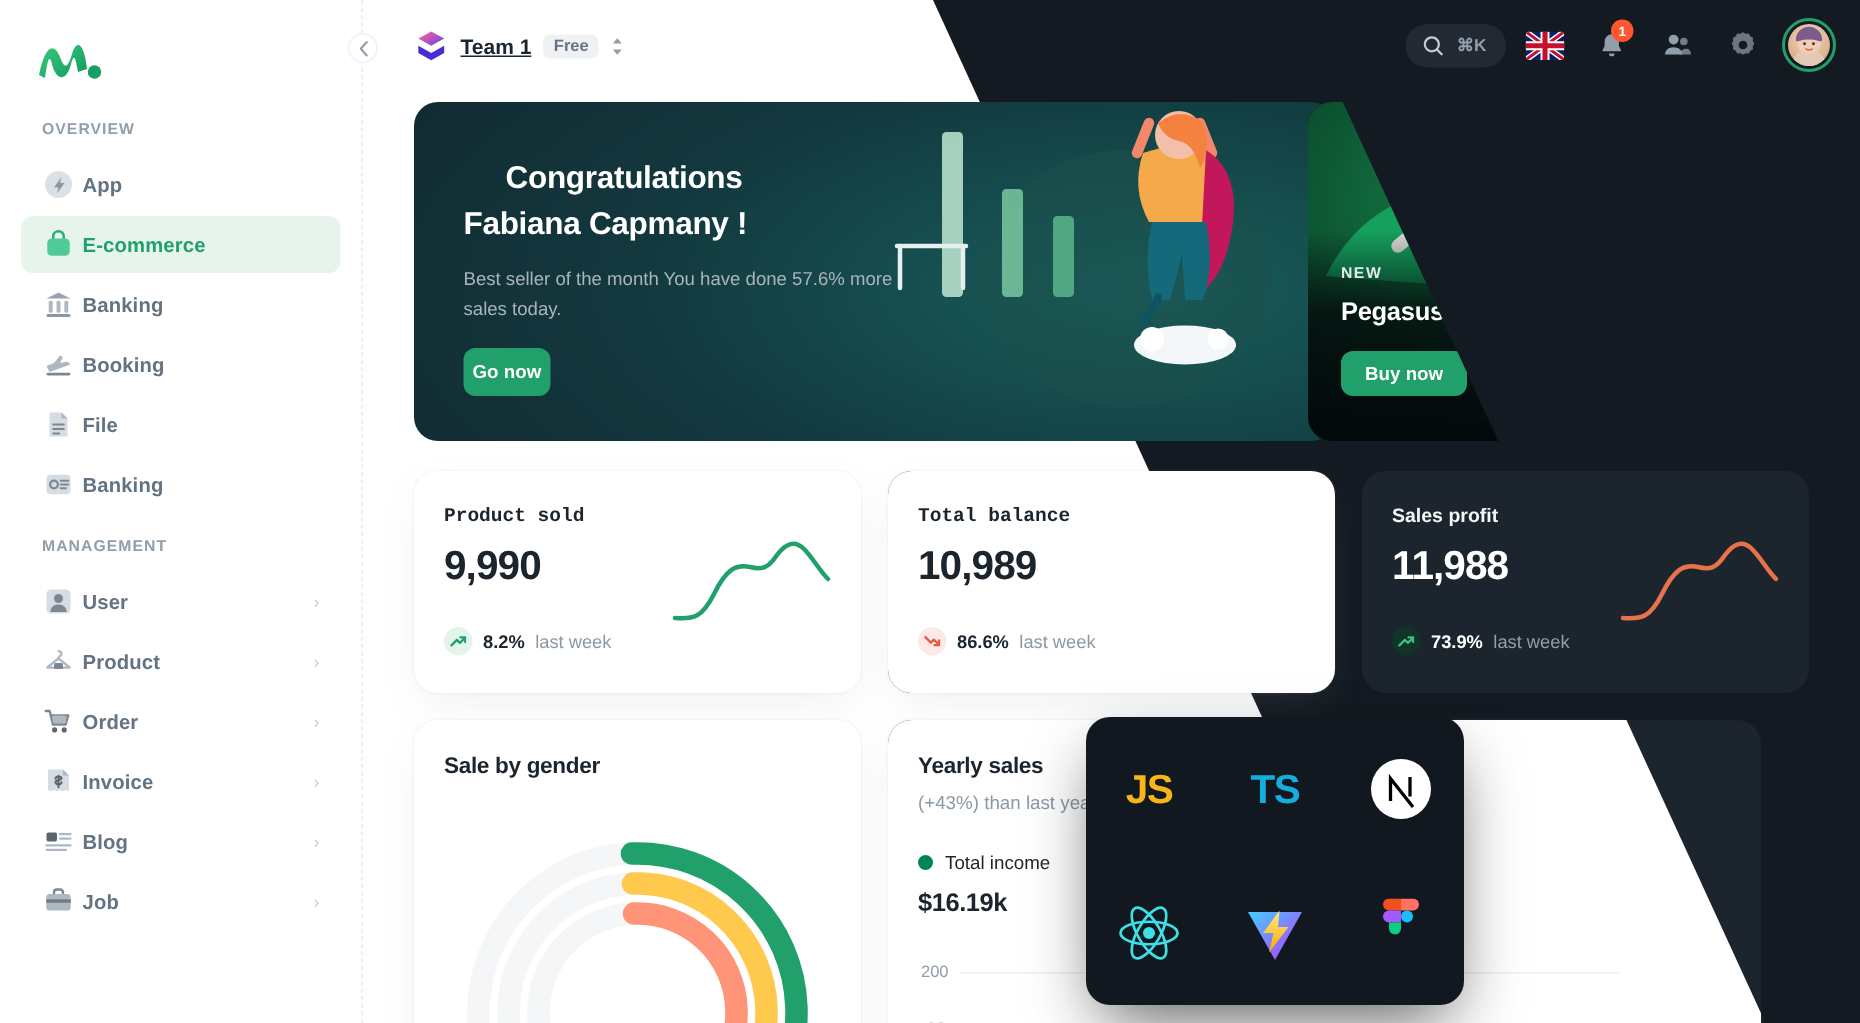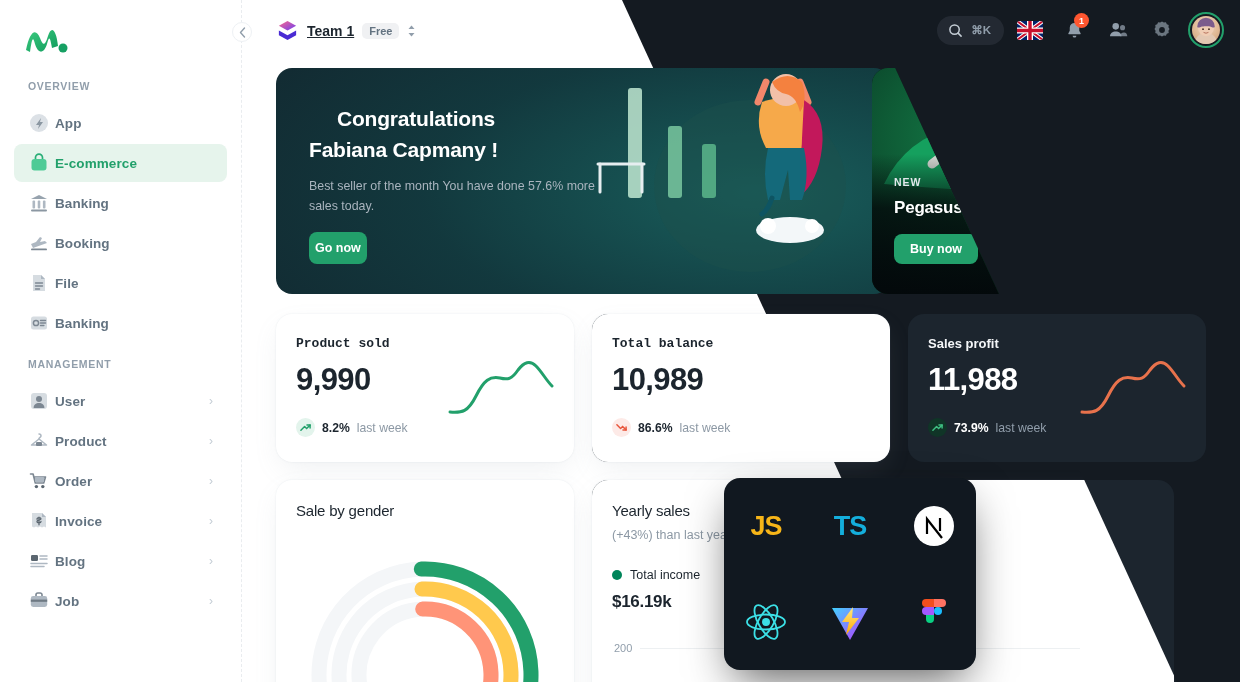--- a/index.html
+++ b/index.html
@@ -142,21 +142,21 @@
   .dots { position:absolute; right:22px; bottom:18px; display:flex; gap:7px; align-items:center;}
   .dot { width:6px; height:6px; border-radius:50%; background:#2E6B4E; cursor:pointer; }
   .dot.on { background:#22A06B; width:7px; height:7px; }
 
   
   .stat { width: 298px; height: 148px; top: 314px; }
   .stat.s1 { left: 34px; }
   .stat.s2 { left: 350px; }
   .stat.s3 { left: 666px; }
   .stat-title { position:absolute; left:20px; top:22px; font-size:13px; font-weight:700; }
-  .stat-val { position:absolute; left:20px; top:48px; font-size:31px; font-weight:800; letter-spacing:-.6px;text-align:right; }
+  .stat-val { position:absolute; left:20px; top:48px; font-size:27px; font-weight:800; letter-spacing:-.6px;text-align:right; }
   .stat-foot { position:absolute; left:20px; top:104px; display:flex; align-items:center; gap:7px; font-size:12.2px;}
   .trend-chip { width:19px; height:19px; border-radius:50%; display:flex; align-items:center; justify-content:center; font-size:10px;}
   .trend-up   { background:#E3F4EC; color:#22A06B; }
   .trend-down { background:#FDEAE7; color:#E8553B; }
   .stat-pct { font-weight:700; }
   .stat-week { color:#8C98A4; }
   .spark { position:absolute; right:16px; top:40px; width:110px; height:70px; }
 
   
   .card-light { background:#fff; box-shadow: 0 0 2px rgba(145,158,171,.18), 0 10px 28px -6px rgba(145,158,171,.16); }
@@ -165,21 +165,21 @@
   .card-dark { background:#1C252E; }
   .card-dark .stat-title { color:#F4F6F8; }
   .card-dark .stat-val { color:#ffffff; }
   .card-dark .stat-week { color:#919EAB; }
   .card-dark .trend-up { background:#103527; color:#3FBF82; }
 
   
   .bot { top: 480px; height: 230px; }
   .bot.b1 { left: 34px; width: 298px; }
   .bot.b2 { left: 350px; width: 582px; }
-  .bot-title { position:absolute; left:20px; top:22px; font-size:15px; font-weight:400; letter-spacing:-.2px; }
+  .bot-title { position:absolute; left:20px; top:22px; font-size:15px; font-weight:700; letter-spacing:-.2px; }
   .bot-sub { position:absolute; left:20px; top:48px; font-size:12.5px; }
 
   .legend-row { position:absolute; left:20px; top:88px; display:flex; gap:32px; }
   .legend-item { display:flex; align-items:center; gap:8px; font-size:12.5px; }
   .legend-dot { width:10px; height:10px; border-radius:50%; }
   .money-row { position:absolute; left:20px; top:112px; display:flex; gap:28px; }
   .money { font-size:17px; font-weight:800; letter-spacing:-.3px; }
 
   .axis-100 { position:absolute; left:22px; top:162px; font-size:11px; color:#919EAB; }
   .axis-line { position:absolute; left:48px; top:168px; width:440px; height:1px; background:#EDF0F2; }

